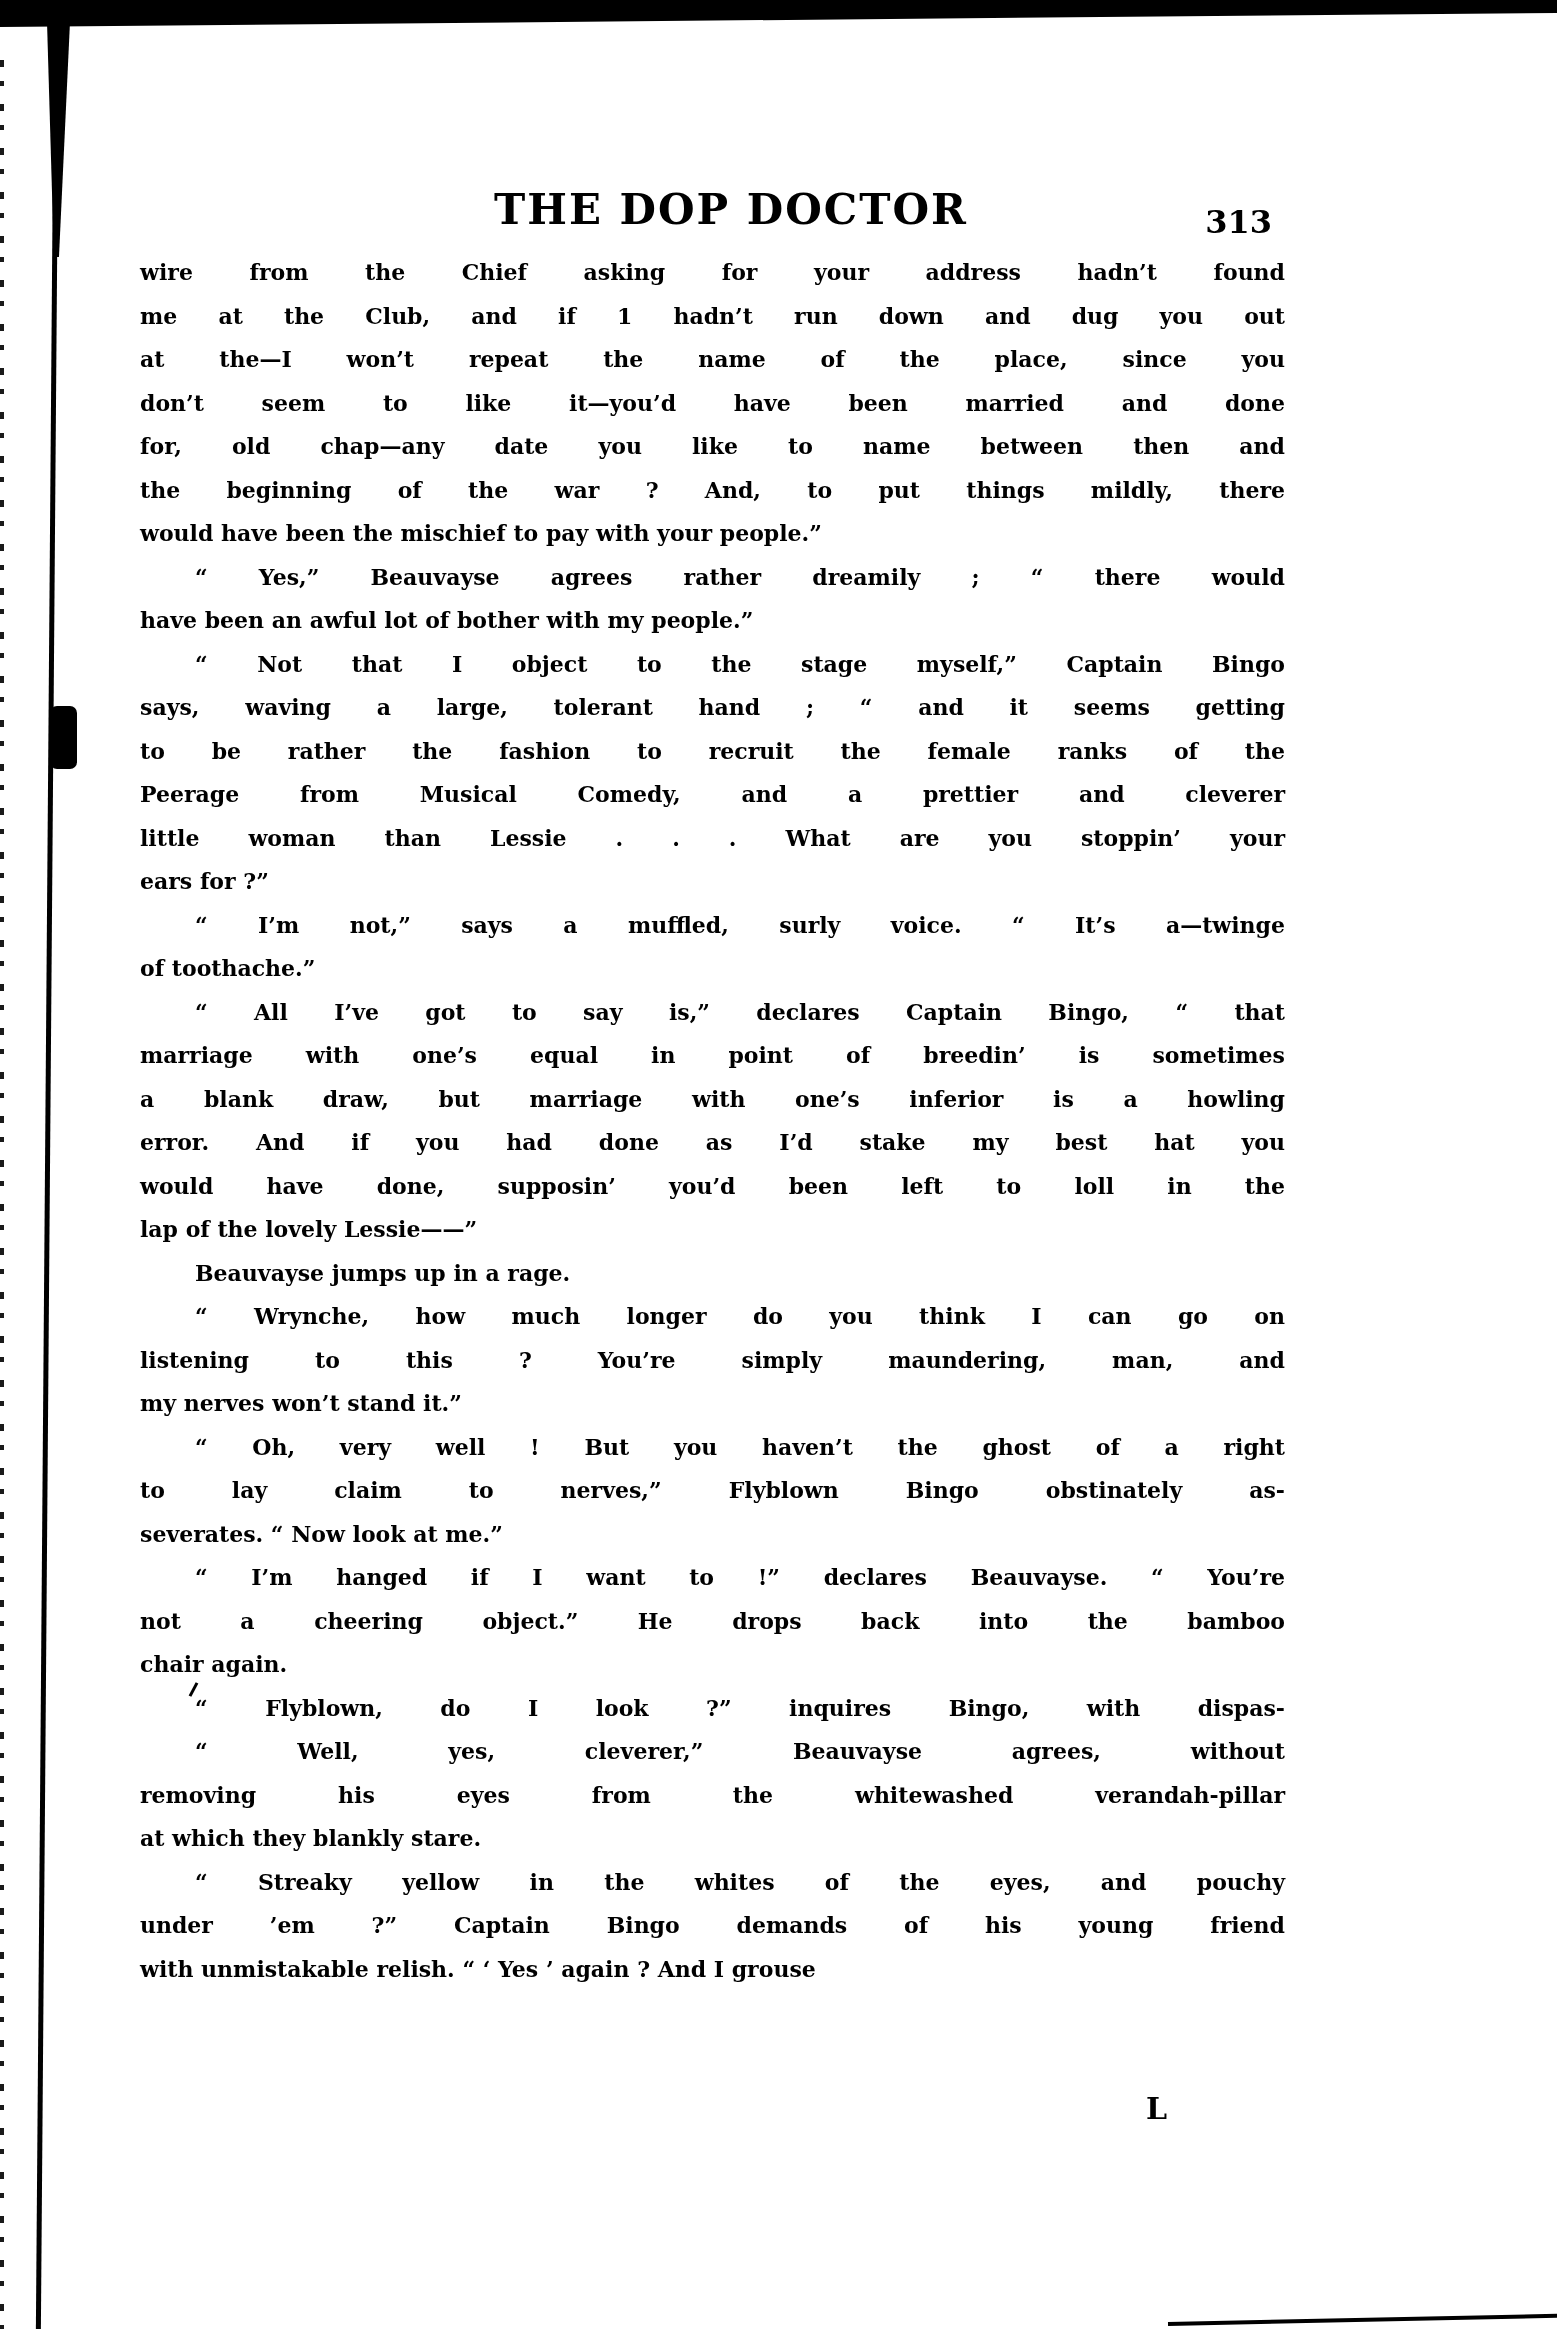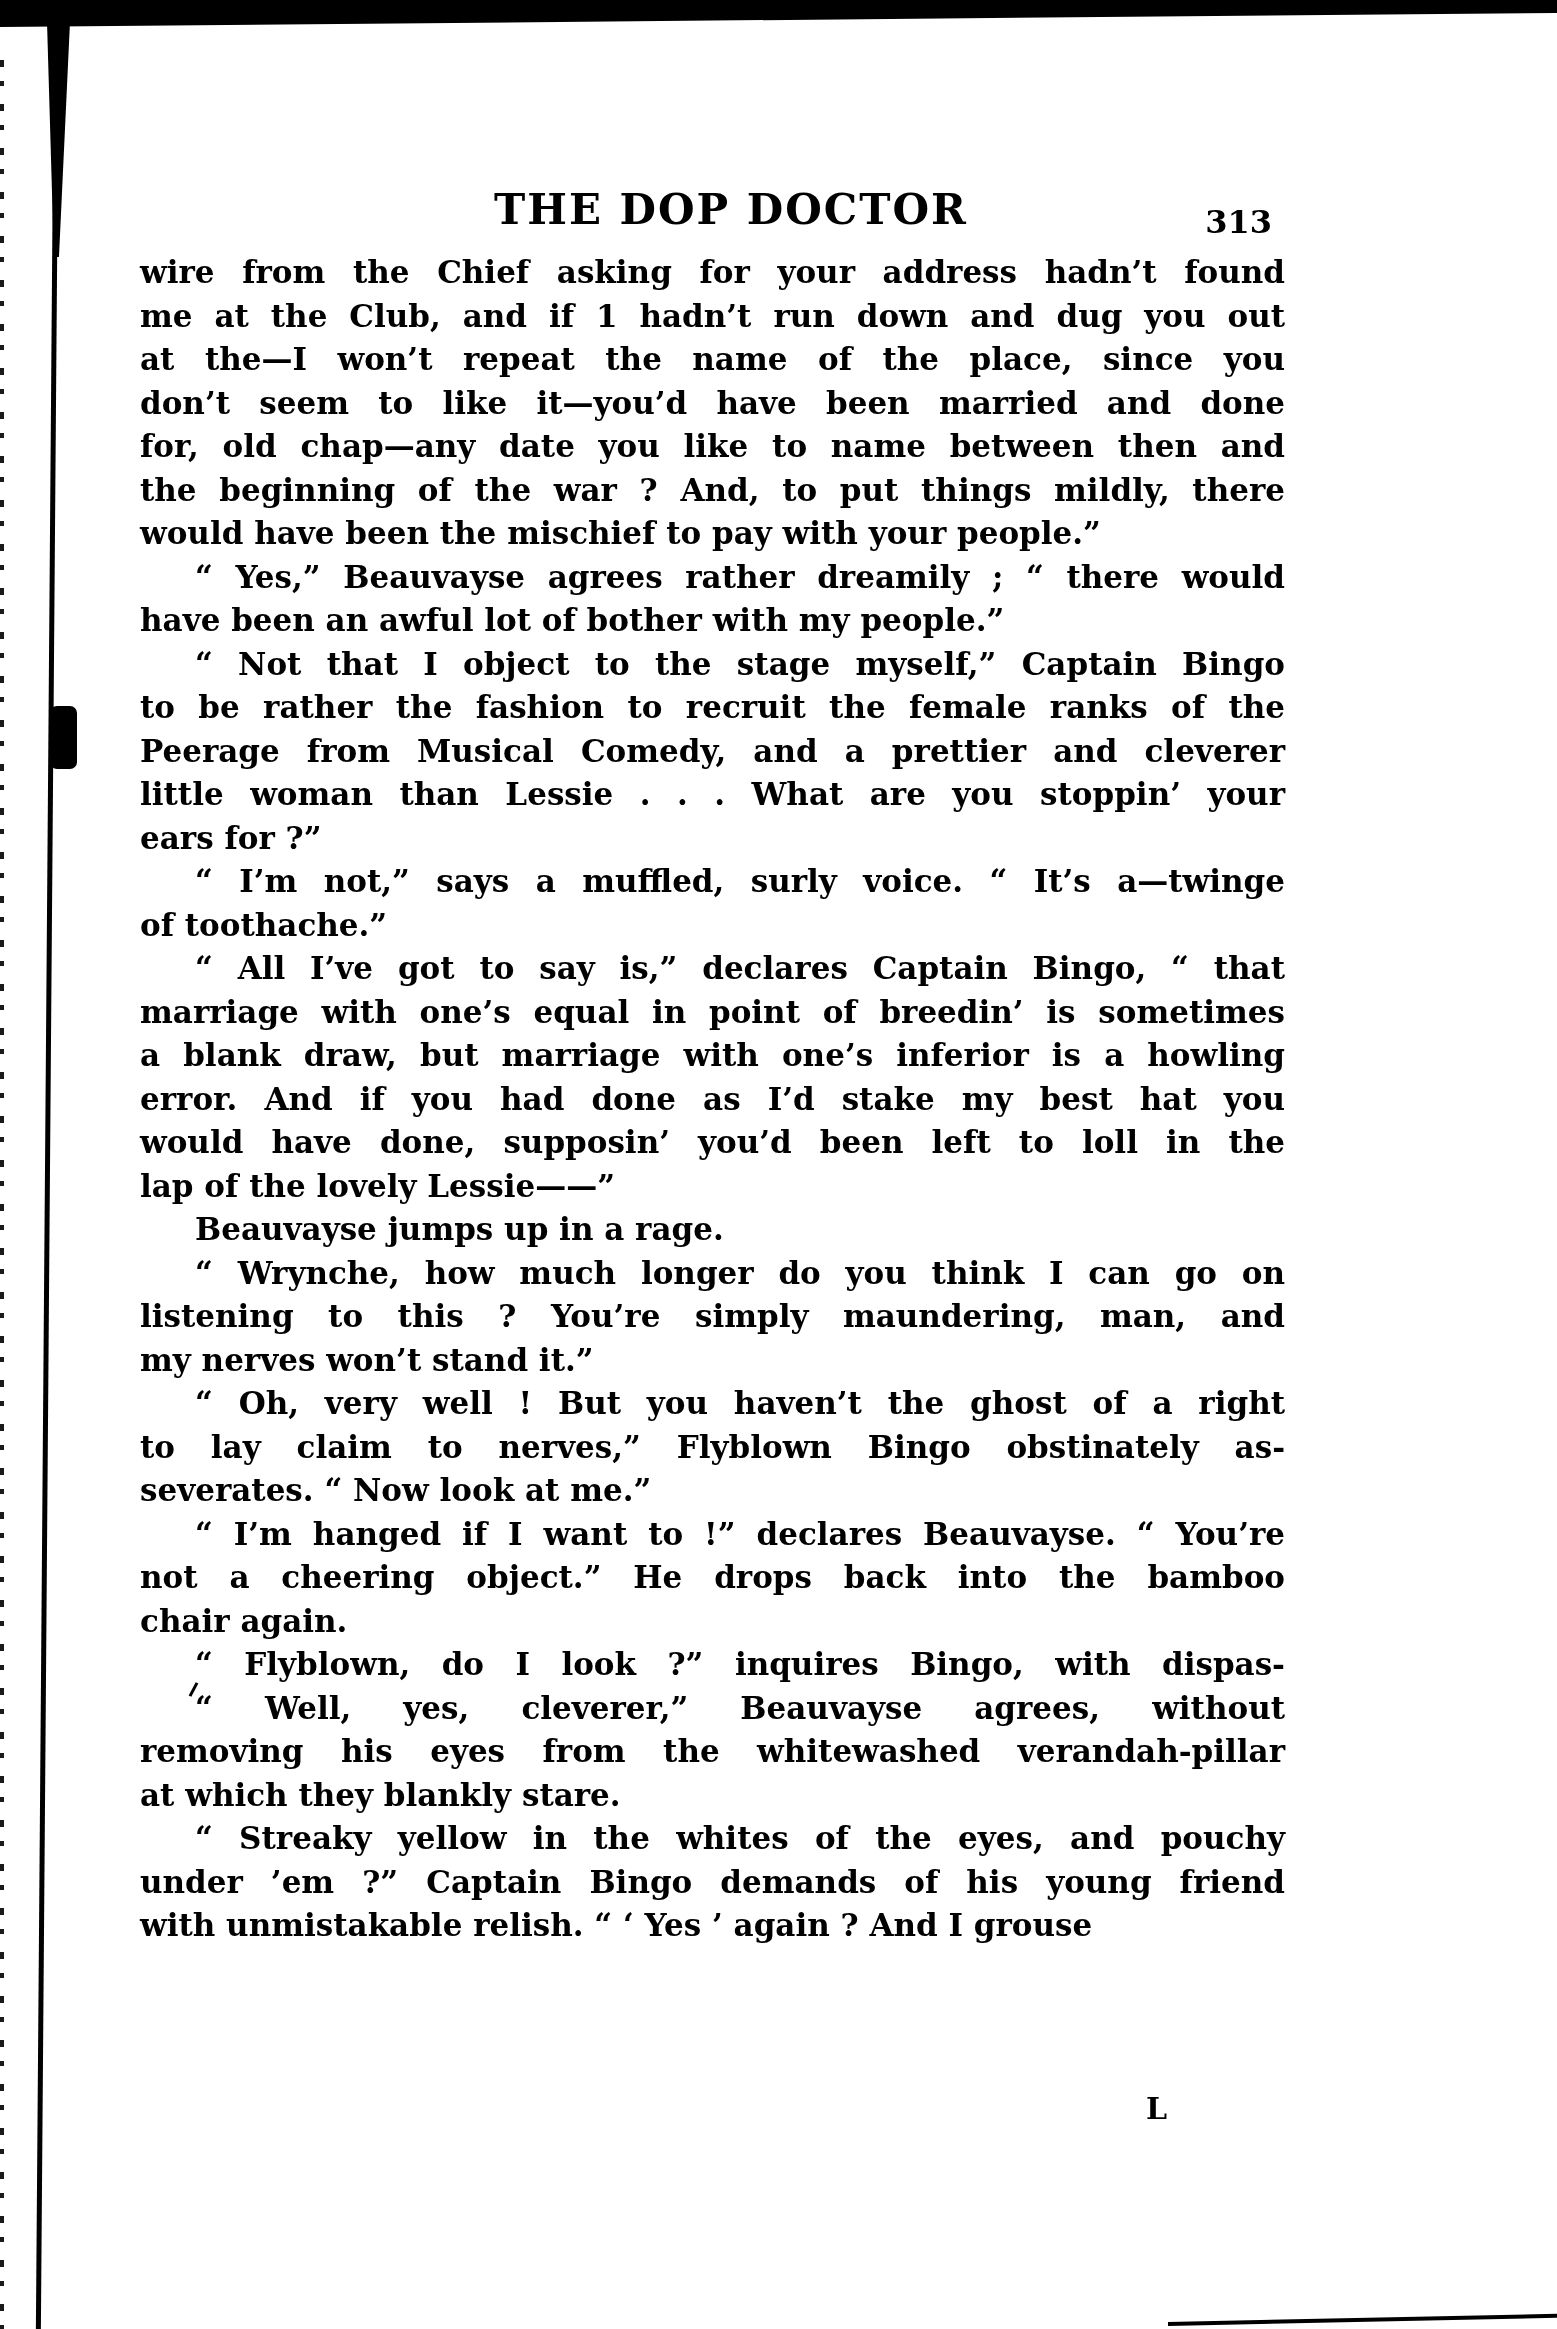--- a/index.html
+++ b/index.html
@@ -99,21 +99,21 @@
     font-size: 32px;
     font-weight: 700;
     line-height: 44px;
   }
 
   
   .text-block {
     position: absolute;
     left: 140px; top: 251px;
     width: 1145px;
-    font-size: 31px;
+    font-size: 22px;
     font-weight: 700;
   }
   .para { margin: 0; padding: 0; }
   .line {
     line-height: 43.5px;
     text-align: justify;
     text-align-last: justify;
   }
   .line.last { text-align-last: left; }
   .line.indent { text-indent: 55px; }
@@ -152,20 +152,21 @@
       <div class="line">for, old chap—any date you like to name between then and</div>
       <div class="line">the beginning of the war ?  And, to put things mildly, there</div>
       <div class="line last">would have been the mischief to pay with your people.”</div>
     </div>
     <div class="para">
       <div class="line indent">“ Yes,” Beauvayse agrees rather dreamily ; “ there would</div>
       <div class="line last">have been an awful lot of bother with my people.”</div>
     </div>
     <div class="para">
       <div class="line indent">“ Not that I object to the stage myself,” Captain Bingo</div>
+      <div class="line">says, waving a large, tolerant hand ; “ and it seems getting</div>
       <div class="line">to be rather the fashion to recruit the female ranks of the</div>
       <div class="line">Peerage from Musical Comedy, and a prettier and cleverer</div>
       <div class="line">little woman than Lessie . . .   What are you stoppin’ your</div>
       <div class="line last">ears for ?”</div>
     </div>
     <div class="para">
       <div class="line indent">“ I’m not,” says a muffled, surly voice.   “ It’s a—twinge</div>
       <div class="line last">of toothache.”</div>
     </div>
     <div class="para">

